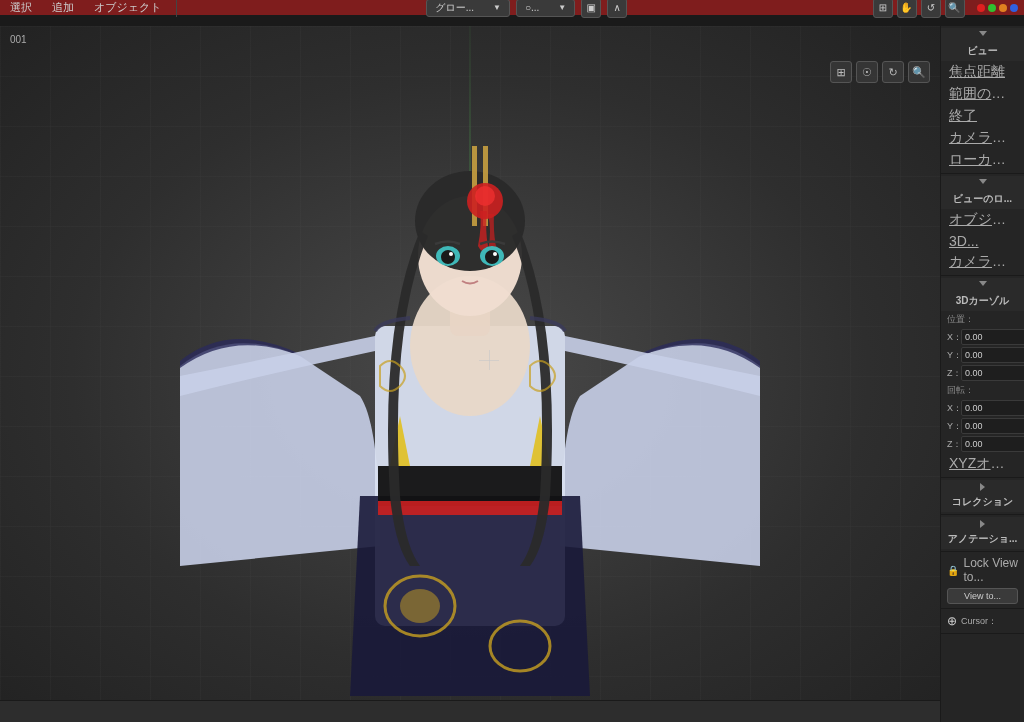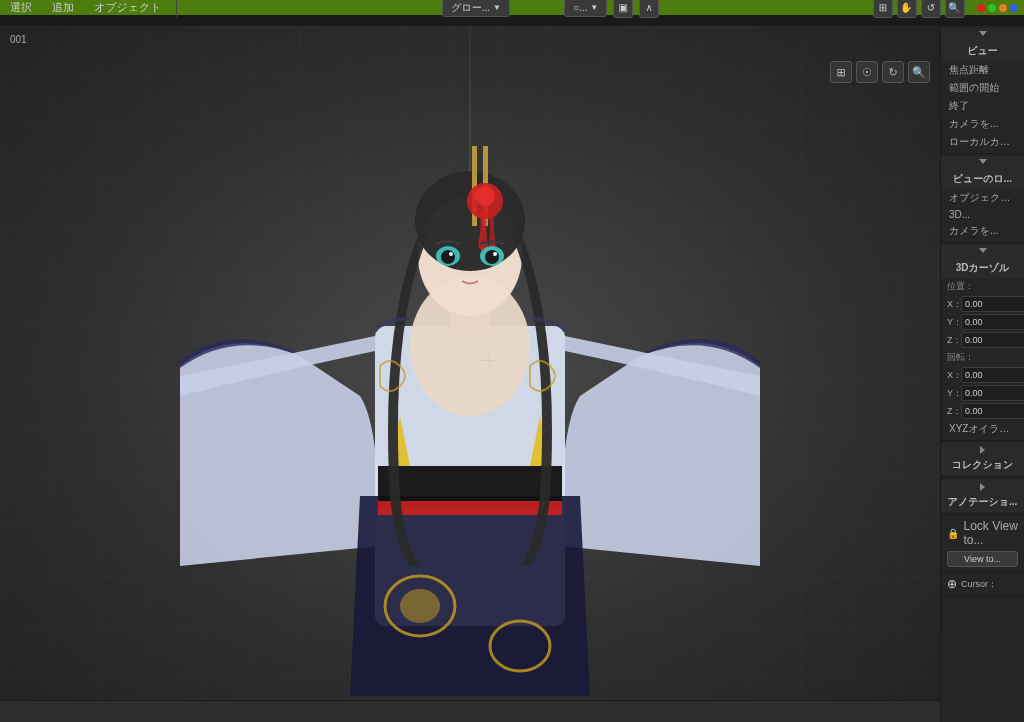--- a/index.html
+++ b/index.html
@@ -13,21 +13,21 @@
       color: #cccccc;
     }
 
     
     #top-toolbar {
       position: absolute;
       top: 0;
       left: 0;
       width: 1024px;
       height: 16px;
-      background: #4d7c0f;
+      background: #7f1d1d;
       display: flex;
       align-items: center;
       border-bottom: 1px solid #1a1a1a;
       z-index: 10;
     }
     .toolbar-menu-item {
       padding: 0 10px;
       height: 100%;
       display: flex;
       align-items: center;
@@ -51,23 +51,22 @@
     .toolbar-btn {
       background: #3a3a3a;
       border: 1px solid #555;
       border-radius: 3px;
       color: #ccc;
       font-size: 10px;
       padding: 1px 8px;
       cursor: pointer;
       display: flex;
       align-items: center;
-      gap: 3px;
+      gap: 19px;
       height: 18px;
-      margin-left: 48px;
     }
     .toolbar-right {
       display: flex;
       align-items: center;
       gap: 4px;
       padding-right: 6px;
     }
     .toolbar-icon-btn {
       width: 20px;
       height: 20px;
@@ -193,26 +192,27 @@
     }
     .panel-triangle.open {
       border-left: 0;
       border-right: 0;
       border-top: 5px solid #888;
       border-left: 4px solid transparent;
       border-right: 4px solid transparent;
     }
     .panel-item {
       padding: 2px 8px;
-      font-size: 10px;
+      font-size: 14px;
       color: #aaa;
       cursor: pointer;
       white-space: nowrap;
       overflow: hidden;
       text-overflow: ellipsis;
+      text-decoration: underline;
     }
     .panel-label {
       padding: 2px 6px;
       font-size: 9px;
       color: #888;
     }
     .panel-value-row {
       display: flex;
       align-items: center;
       padding: 1px 6px;

